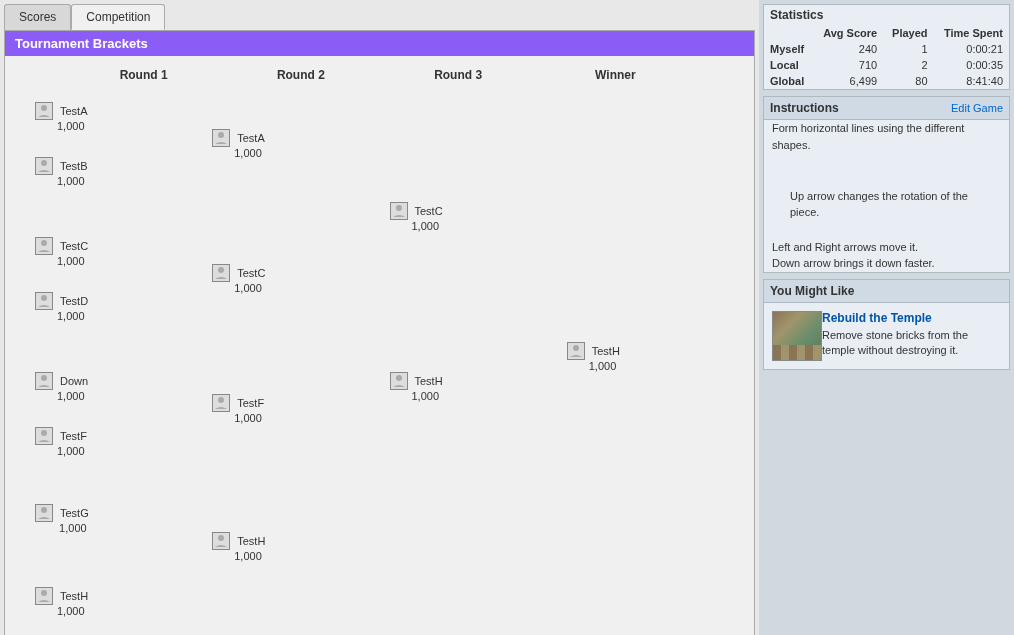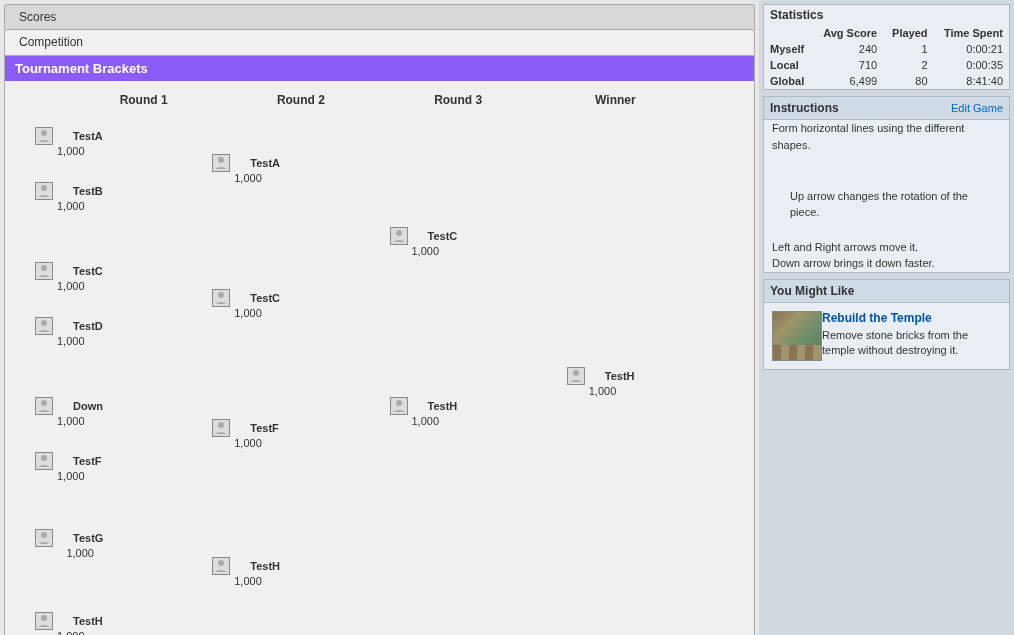--- a/index.html
+++ b/index.html
@@ -2,21 +2,21 @@
 <html><head>
   <meta charset="utf-8">
   <style>
     * { box-sizing: border-box; margin: 0; padding: 0; }
     body { font-family: Arial, sans-serif; font-size: 12px; background: #d0d0d0; }
 
     .main-container { display: flex; width: 1014px; min-height: 635px; }
 
     .left-panel { flex: 1; background: #e8e8e8; padding: 4px; }
 
-    .tabs { display: flex; margin-bottom: 0; flex-direction: column; }
+    .tabs { display: flex; margin-bottom: 0; }
     .tab {
       padding: 5px 14px;
       border: 1px solid #aaa;
       background: #d8d8d8;
       cursor: pointer;
       font-size: 12px;
       color: #333;
       border-bottom: none;
       border-radius: 3px 3px 0 0;
     }
@@ -76,22 +76,21 @@
     .bracket-entry {
       display: flex;
       flex-direction: column;
       align-items: flex-start;
       margin: 6px 0;
     }
 
     .player-row {
       display: flex;
       align-items: center;
-      gap: 20px;
-      font-weight: bold;
+      gap: 7px;
     }
 
     .player-icon {
       width: 18px;
       height: 18px;
       border: 1px solid #888;
       background: #ddd;
       display: inline-flex;
       align-items: center;
       justify-content: center;

